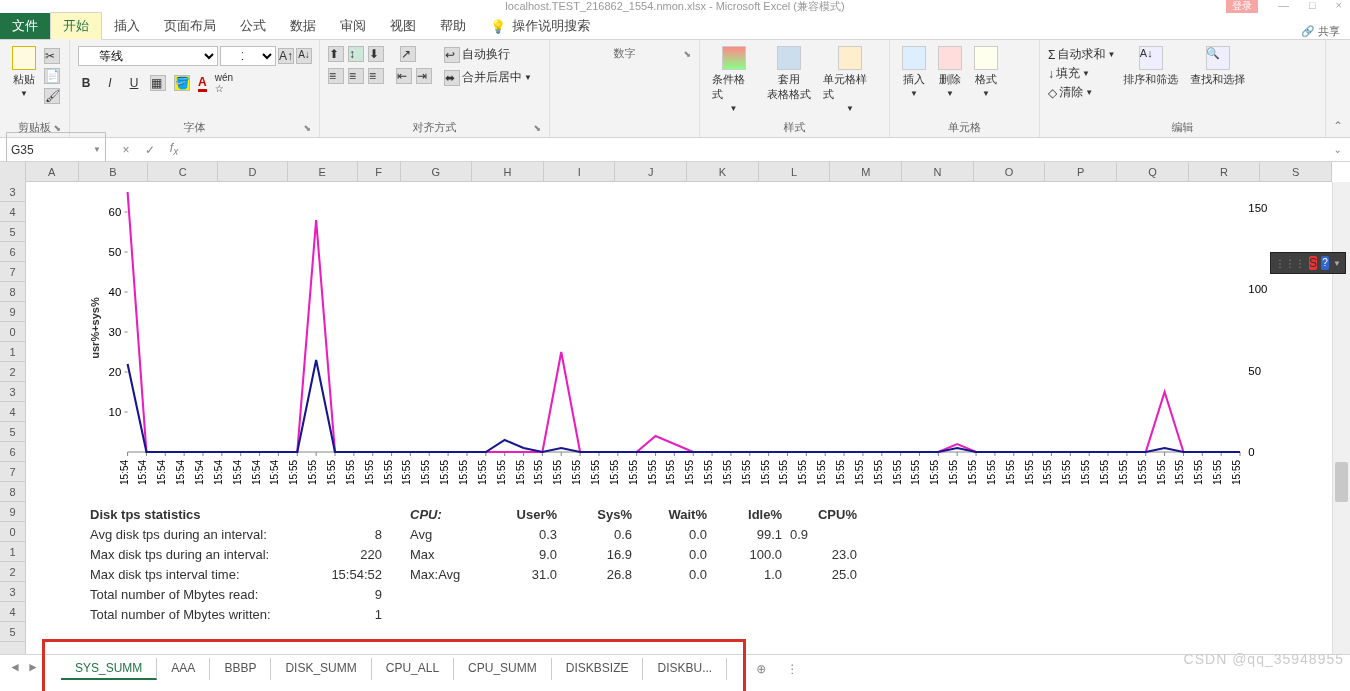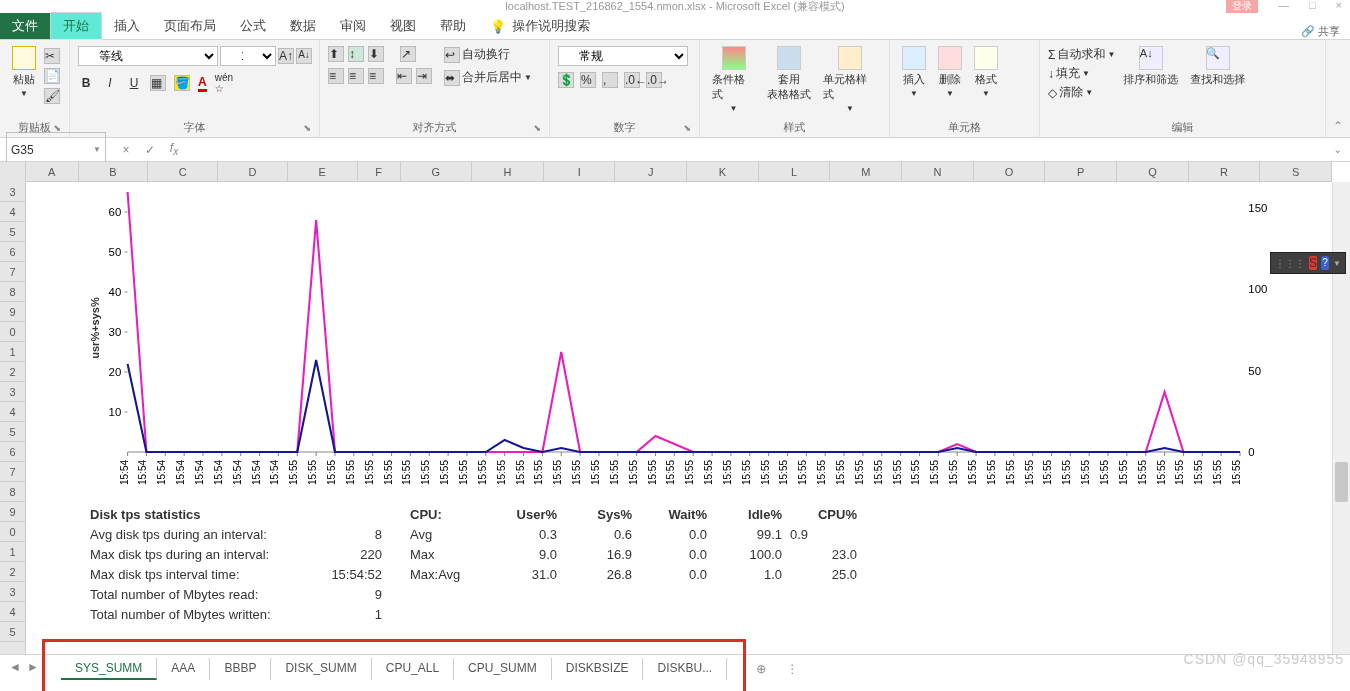--- a/index.html
+++ b/index.html
@@ -3,21 +3,21 @@
 <meta charset="utf-8">
 <style>
 * { box-sizing: border-box; margin: 0; padding: 0; font-family: "Microsoft YaHei", "Segoe UI", sans-serif; }
 body { width: 1350px; height: 691px; background: #fff; overflow: hidden; position: relative; font-size: 12px; color: #333; }
 .titlebar { height: 12px; background: #fff; display: flex; align-items: center; justify-content: center; font-size: 11px; color: #999; position: relative; }
 .titlebar .right { position: absolute; right: 8px; display: flex; gap: 20px; align-items: flex-start; }
 .titlebar .btn-login { background: #f5a7a5; color: #fff; padding: 0 6px; font-size: 10px; }
 .menubar { height: 28px; background: #fff; display: flex; align-items: flex-end; border-bottom: 1px solid #d4d4d4; }
 .menubar .item { padding: 4px 12px; font-size: 13px; color: #444; cursor: pointer; }
 .menubar .file { background: #217346; color: #fff; }
-.menubar .active { background: #5eead4; border: 1px solid #d4d4d4; border-bottom: 1px solid #f3f3f3; color: #217346; margin-bottom: -1px; text-align: center; }
+.menubar .active { background: #fef9c3; border: 1px solid #d4d4d4; border-bottom: 1px solid #f3f3f3; color: #217346; margin-bottom: -1px; text-align: center; }
 .menubar .help { display: flex; align-items: center; gap: 6px; }
 .menubar .share { margin-left: auto; margin-right: 10px; font-size: 11px; color: #666; }
 .ribbon { height: 98px; background: #f3f3f3; border-bottom: 1px solid #d4d4d4; display: flex; }
 .rgroup { border-right: 1px solid #e1e1e1; padding: 4px 8px 2px; display: flex; flex-direction: column; justify-content: space-between; }
 .rgroup .content { display: flex; align-items: flex-start; gap: 4px; flex: 1; }
 .rgroup .label { text-align: center; font-size: 11px; color: #666; padding-top: 2px; position: relative; }
 .rgroup .label .dlg { position: absolute; right: 0; bottom: 2px; font-size: 9px; color: #888; }
 .bigbtn { display: flex; flex-direction: column; align-items: center; gap: 2px; padding: 2px 4px; font-size: 11px; cursor: pointer; }
 .bigbtn .ico { width: 24px; height: 24px; background: #e8e8e8; border: 1px solid #ccc; }
 .col { display: flex; flex-direction: column; gap: 2px; }
@@ -145,30 +145,20 @@
         <div class="row">
             <span class="smico">⬌</span>
             <span style="font-size:12px">合并后居中</span>
             <span style="font-size:8px">▼</span>
           </div>
       </div>
     </div>
     <div class="label"><span>对齐方式</span><span class="dlg">⬊</span></div>
   </div>
   <div class="rgroup" style="width:150px">
-    <div class="content col" style="gap:6px;padding-top:2px">
-      <select class="sel" style="width:130px"><option>常规</option></select>
-      <div class="row" style="gap:6px">
-        <span class="smico">💲</span>
-        <span class="smico">%</span>
-        <span class="smico">,</span>
-        <span class="smico">.0←</span>
-        <span class="smico">.0→</span>
-      </div>
-    </div>
     <div class="label"><span>数字</span><span class="dlg">⬊</span></div>
   </div>
   <div class="rgroup" style="width:190px">
     <div class="content">
       <div class="bigbtn">
           <div class="ico" style="background:linear-gradient(#f88,#8f8)"></div>
           <span>条件格式</span>
           <span style="font-size:8px">▼</span>
         </div>
       <div class="bigbtn">
@@ -446,21 +436,21 @@
           <path d="M40 10 L58.13559322033898 270 L76.27118644067797 270 L94.40677966101696 270 L112.54237288135593 270 L130.6779661016949 270 L148.8135593220339 270 L166.94915254237287 270 L185.08474576271186 270 L203.22033898305085 270 L221.3559322033898 38 L239.4915254237288 270 L257.6271186440678 270 L275.7627118644068 270 L293.89830508474574 270 L312.03389830508473 270 L330.1694915254237 270 L348.3050847457627 270 L366.4406779661017 270 L384.57627118644064 270 L402.7118644067796 270 L420.8474576271186 270 L438.9830508474576 270 L457.11864406779665 170 L475.25423728813564 270 L493.3898305084746 270 L511.52542372881356 270 L529.6610169491526 270 L547.7966101694915 254 L565.9322033898305 262 L584.0677966101695 270 L602.2033898305085 270 L620.3389830508474 270 L638.4745762711864 270 L656.6101694915254 270 L674.7457627118644 270 L692.8813559322034 270 L711.0169491525423 270 L729.1525423728813 270 L747.2881355932203 270 L765.4237288135593 270 L783.5593220338983 270 L801.6949152542372 270 L819.8305084745762 270 L837.9661016949152 262 L856.1016949152543 270 L874.2372881355933 270 L892.3728813559322 270 L910.5084745762713 270 L928.6440677966102 270 L946.7796610169491 270 L964.9152542372882 270 L983.0508474576271 270 L1001.1864406779662 270 L1019.3220338983051 270 L1037.457627118644 210 L1055.593220338983 270 L1073.728813559322 270 L1091.864406779661 270 L1110 270" fill="none" stroke="#e81fbe" stroke-width="2"></path>
           <path d="M40 182 L58.13559322033898 270 L76.27118644067797 270 L94.40677966101696 270 L112.54237288135593 270 L130.6779661016949 270 L148.8135593220339 270 L166.94915254237287 270 L185.08474576271186 270 L203.22033898305085 270 L221.3559322033898 178 L239.4915254237288 270 L257.6271186440678 270 L275.7627118644068 270 L293.89830508474574 270 L312.03389830508473 270 L330.1694915254237 270 L348.3050847457627 270 L366.4406779661017 270 L384.57627118644064 270 L402.7118644067796 258 L420.8474576271186 266 L438.9830508474576 270 L457.11864406779665 266 L475.25423728813564 270 L493.3898305084746 270 L511.52542372881356 270 L529.6610169491526 270 L547.7966101694915 270 L565.9322033898305 270 L584.0677966101695 270 L602.2033898305085 270 L620.3389830508474 270 L638.4745762711864 270 L656.6101694915254 270 L674.7457627118644 270 L692.8813559322034 270 L711.0169491525423 270 L729.1525423728813 270 L747.2881355932203 270 L765.4237288135593 270 L783.5593220338983 270 L801.6949152542372 270 L819.8305084745762 270 L837.9661016949152 266 L856.1016949152543 270 L874.2372881355933 270 L892.3728813559322 270 L910.5084745762713 270 L928.6440677966102 270 L946.7796610169491 270 L964.9152542372882 270 L983.0508474576271 270 L1001.1864406779662 270 L1019.3220338983051 270 L1037.457627118644 266 L1055.593220338983 270 L1073.728813559322 270 L1091.864406779661 270 L1110 270" fill="none" stroke="#16168e" stroke-width="2"></path>
         </svg>
     </div>
 
     <div class="table" id="datatable">
         <div class="trow">
           <div class="cell" style="width: 220px; font-weight: bold;">Disk tps statistics</div>
           <div class="cell" style="width: 80px; font-weight: bold; text-align: right;"></div>
           <div class="cell" style="width: 20px; font-weight: bold;"></div>
-          <div class="cell" style="width: 80px; font-weight: bold; text-align: left;">CPU:</div>
+          <div class="cell" style="width: 80px; font-weight: bold; text-align: left; font-style: italic;">CPU:</div>
           <div class="cell" style="width: 75px; font-weight: bold; text-align: right;">User%</div>
           <div class="cell" style="width: 75px; font-weight: bold; text-align: right;">Sys%</div>
           <div class="cell" style="width: 75px; font-weight: bold; text-align: right;">Wait%</div>
           <div class="cell" style="width: 75px; font-weight: bold; text-align: right;">Idle%</div>
           <div class="cell" style="width: 75px; font-weight: bold; text-align: right;">CPU%</div>
         </div>
         <div class="trow">
           <div class="cell" style="width: 220px;">Avg disk tps during an interval:</div>
           <div class="cell" style="width: 80px; text-align: right;">8</div>
           <div class="cell" style="width: 20px;"></div>

